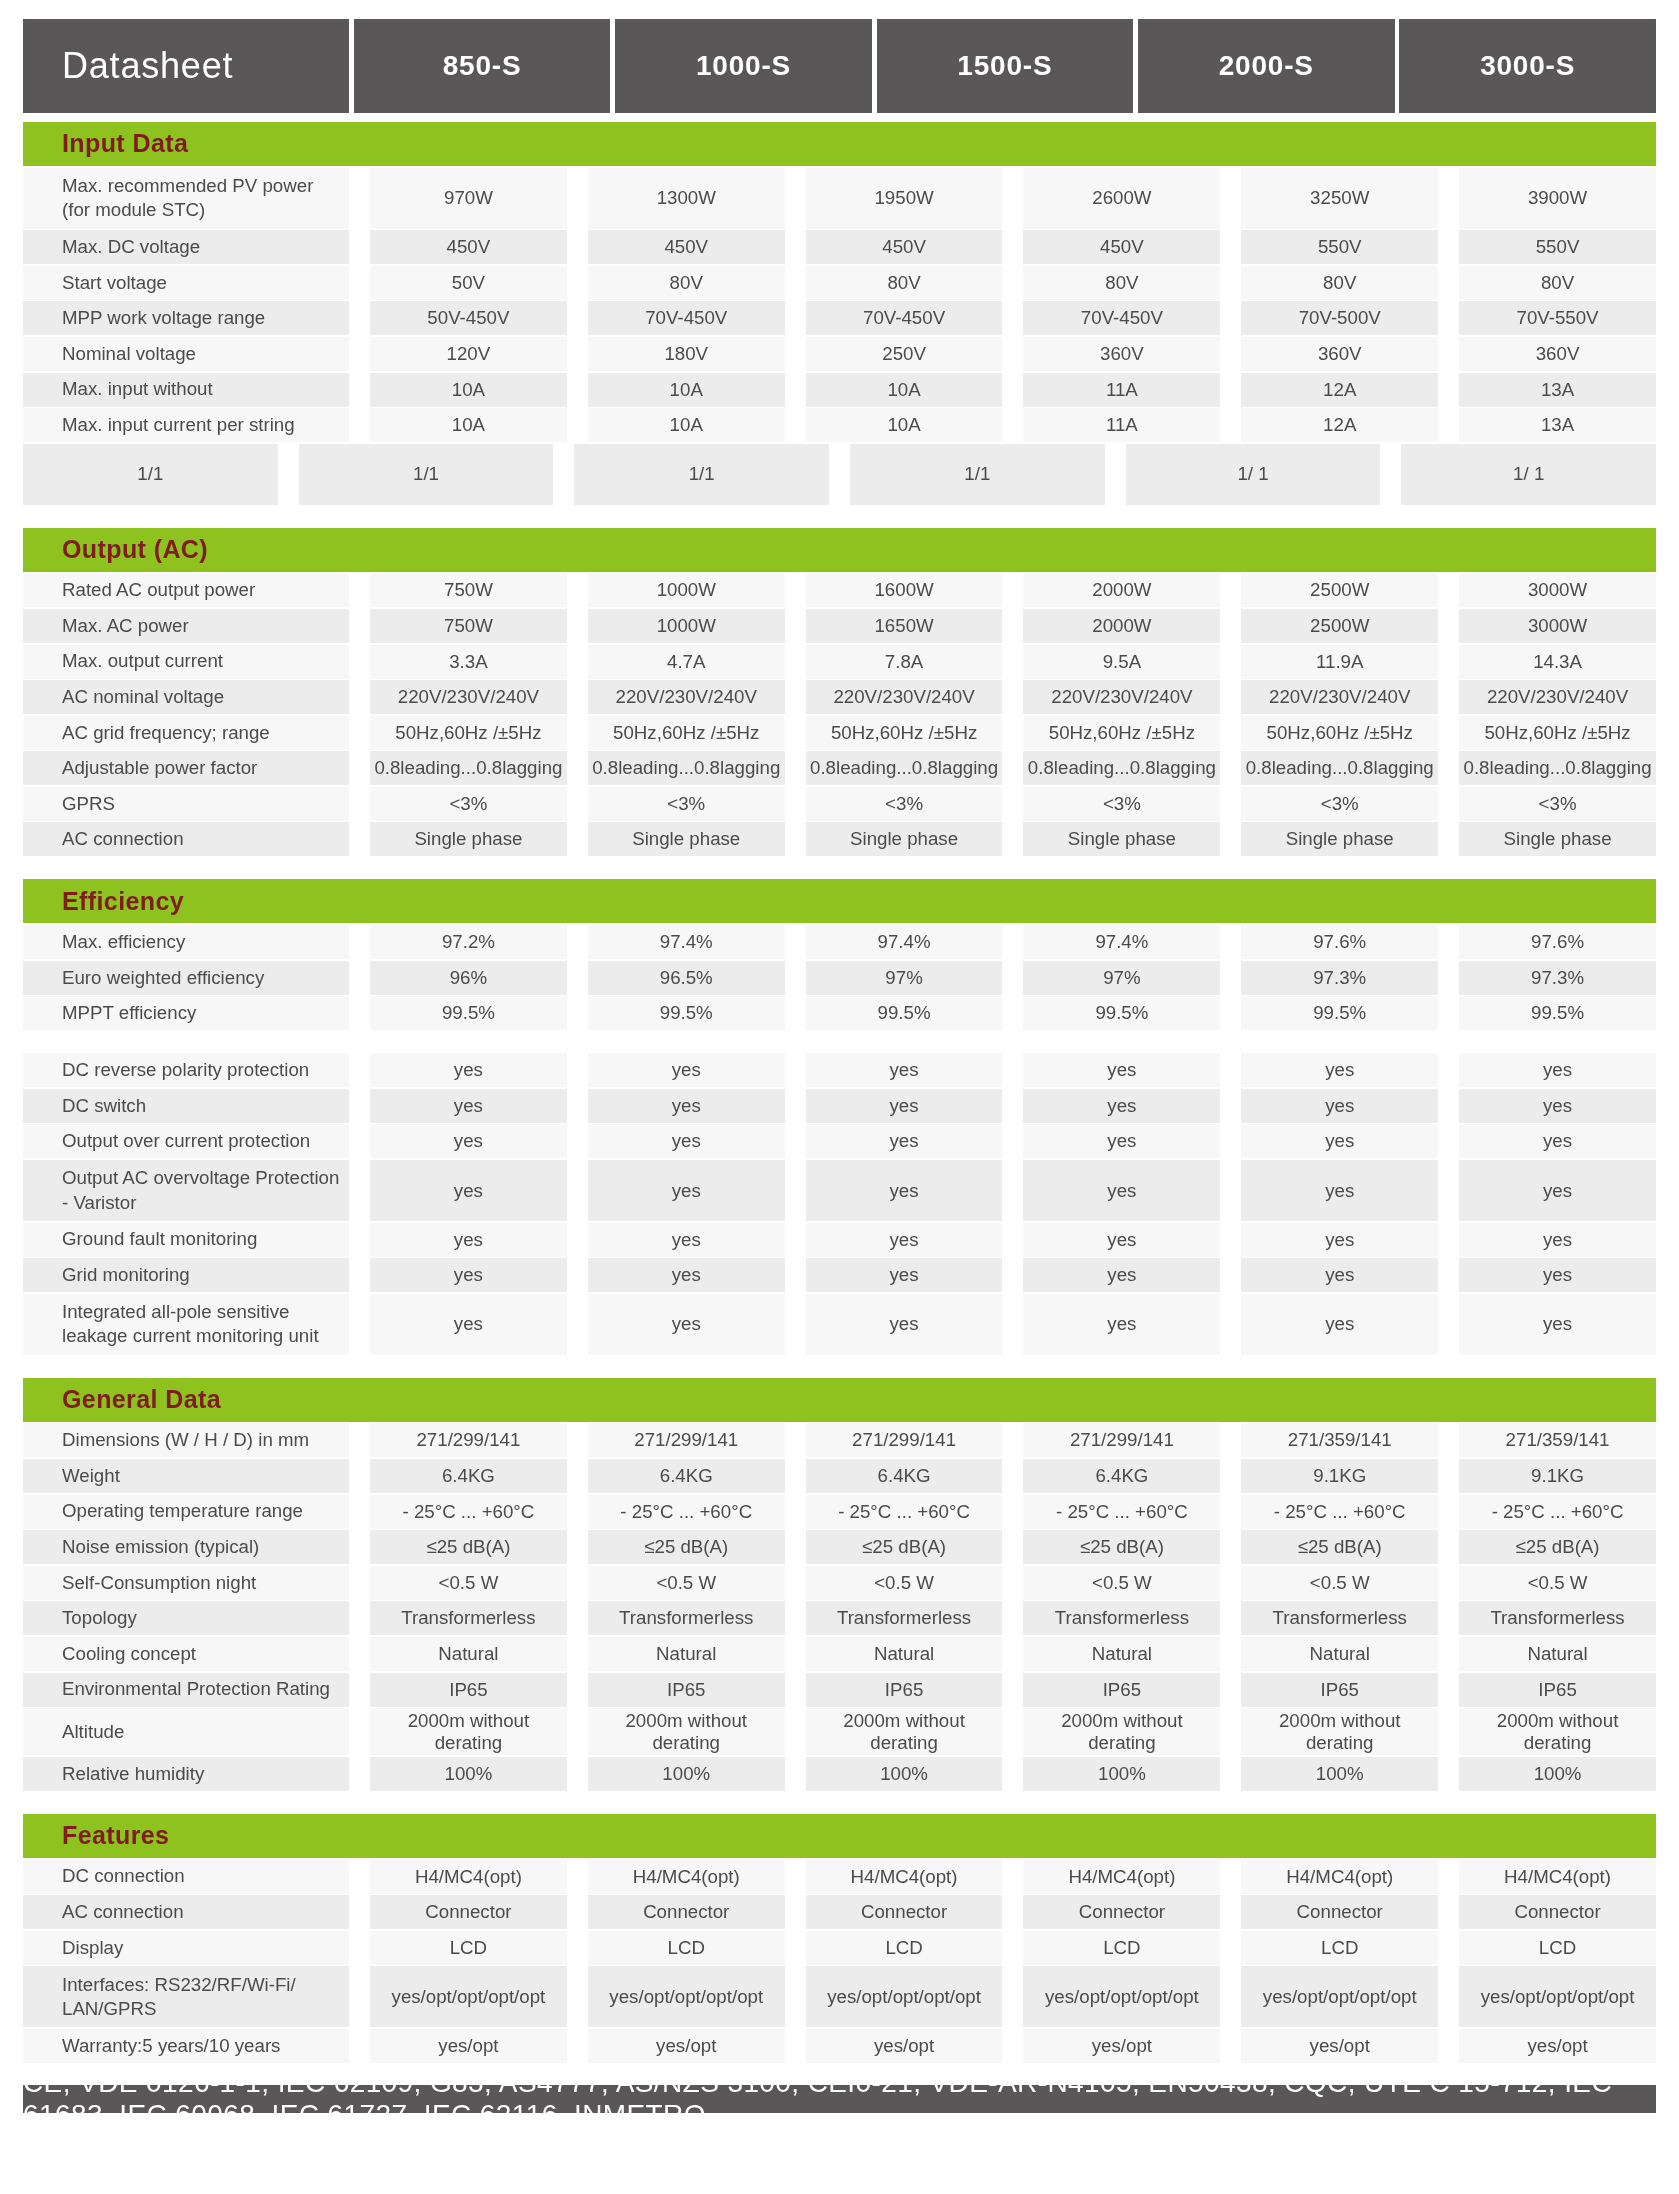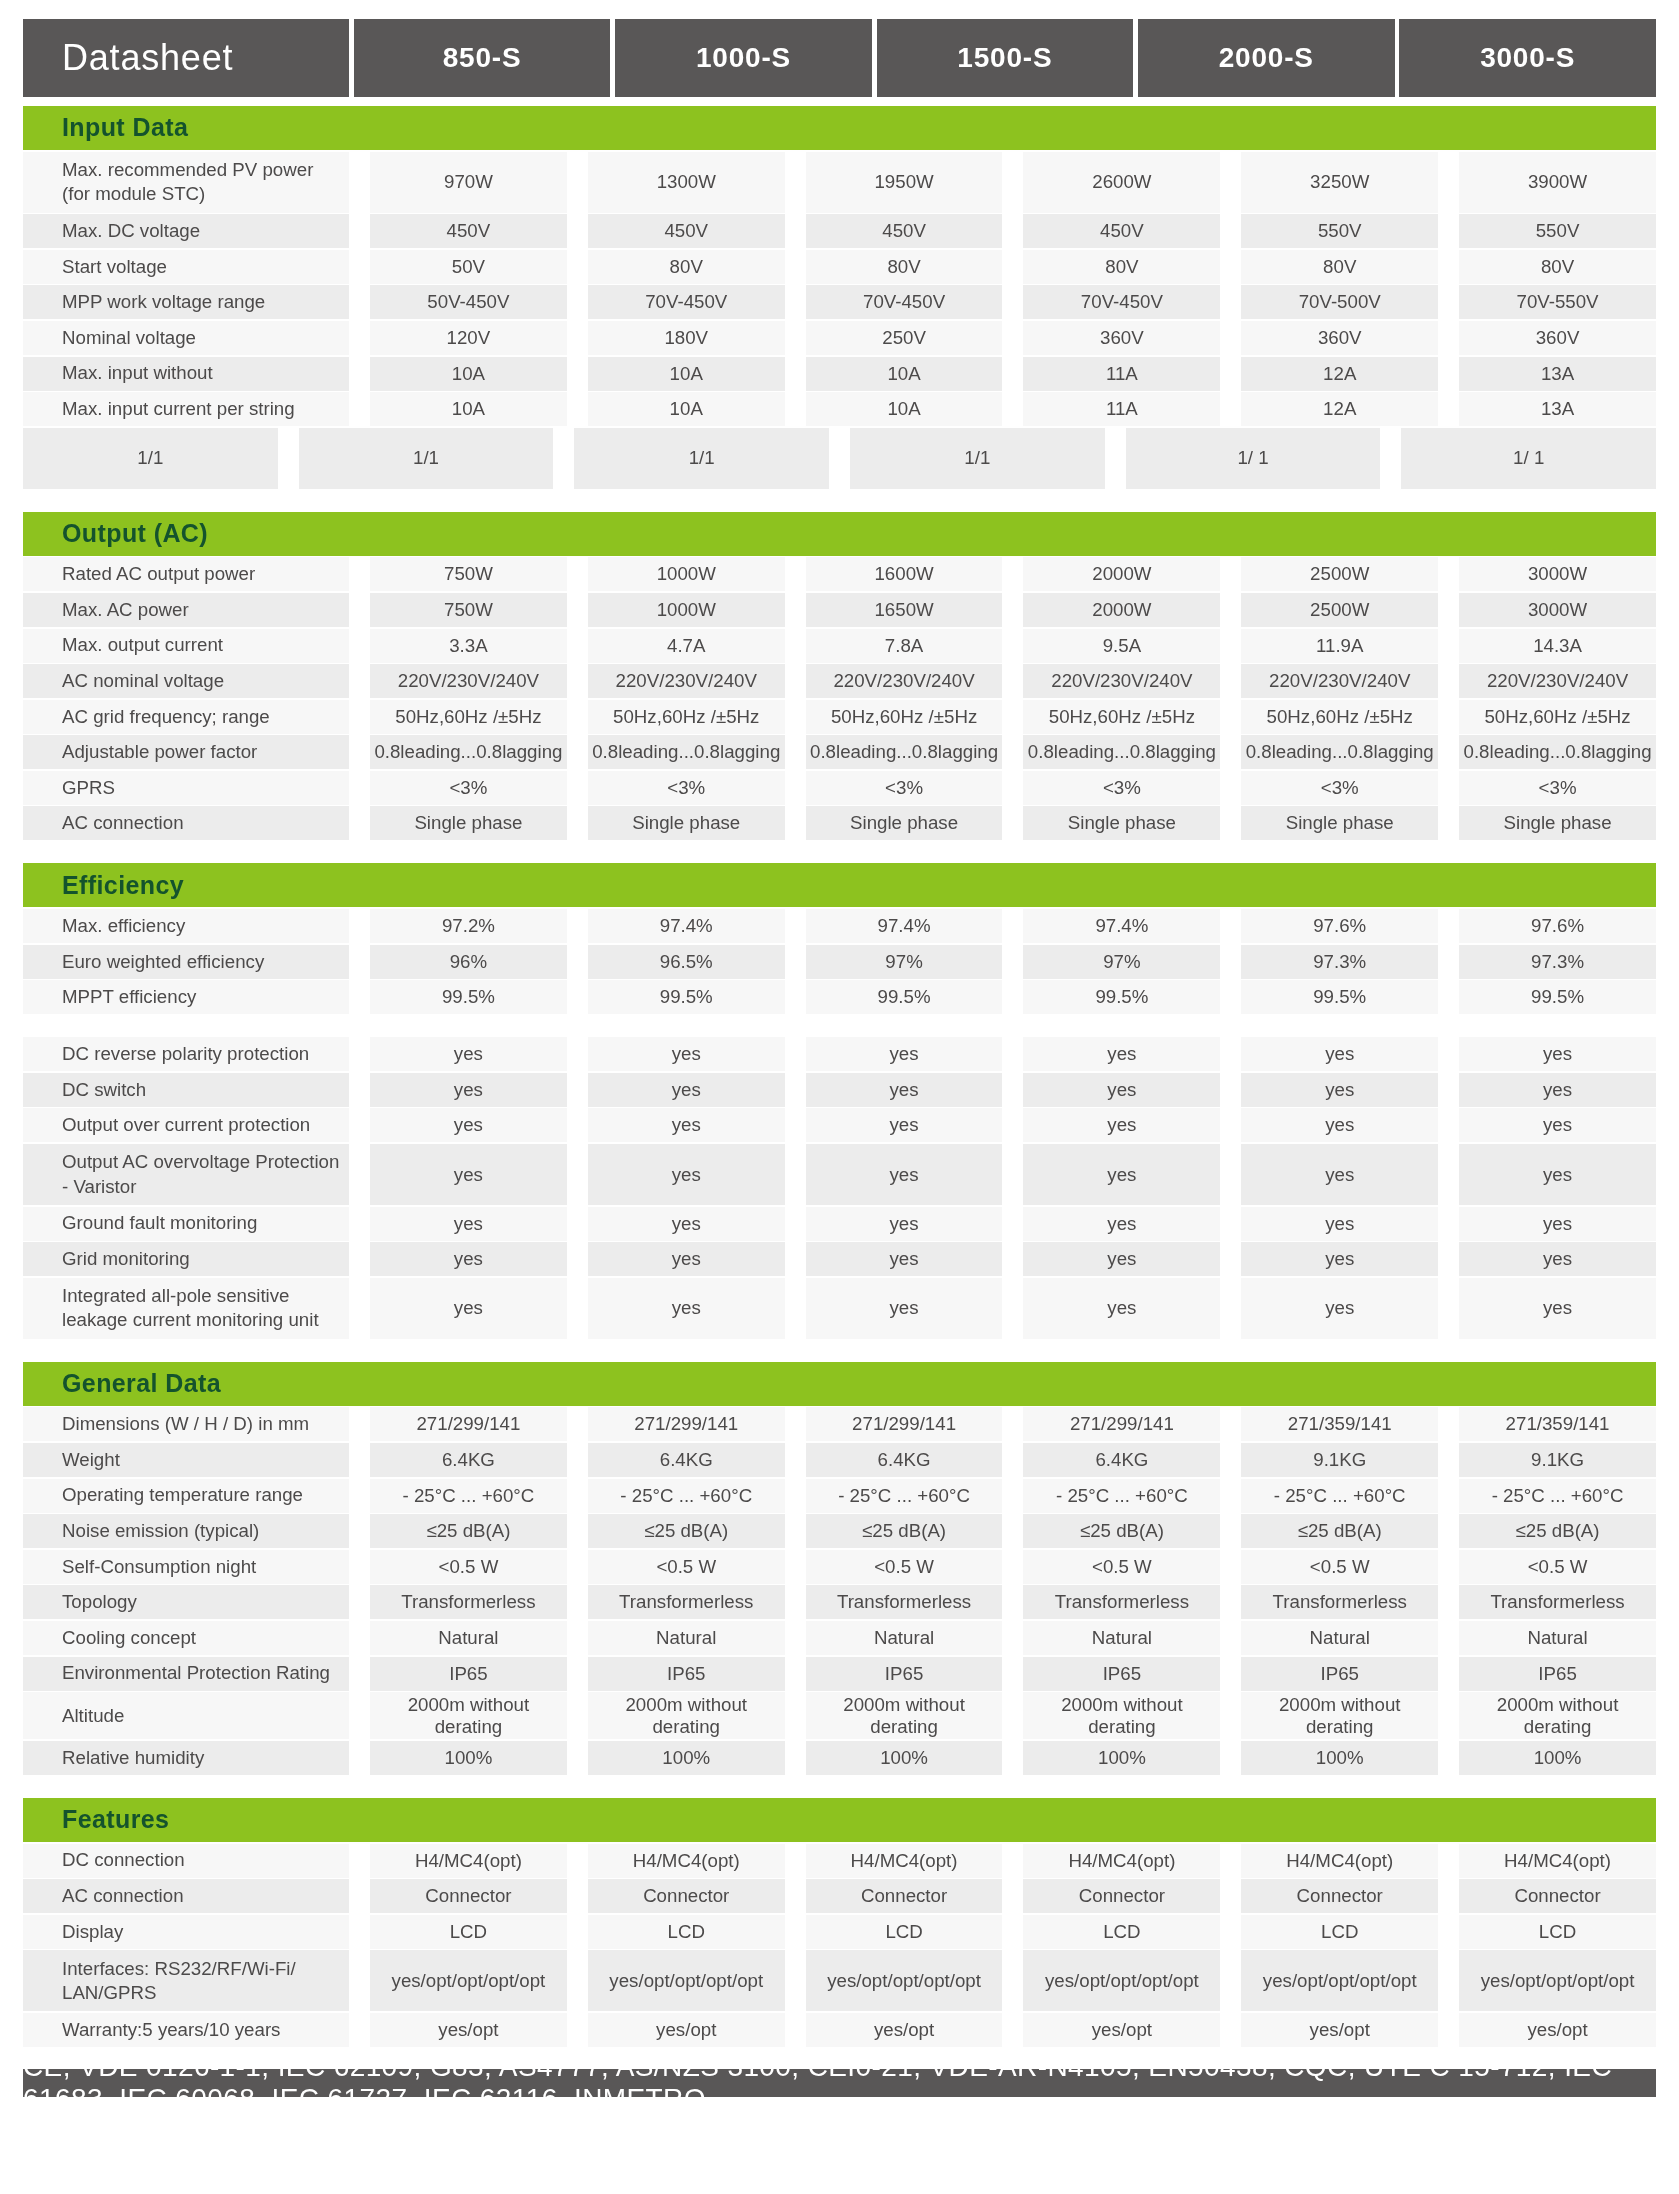--- a/index.html
+++ b/index.html
@@ -18,21 +18,21 @@
     color:var(--text);
   }
   .page{
     width:1679px;
     padding:18.7px 23px 0 23px;
   }
   
   .header-row{
     display:flex;
     gap:4.7px;
-    height:78px;
+    height:94px;
     margin-bottom:9.3px;
   }
   .corner{
     width:326px;
     flex:none;
     background:var(--gray);
     color:#fff;
     display:flex;
     align-items:center;
     padding-left:39px;
@@ -49,21 +49,21 @@
     font-size:28px;
     font-weight:bold;
     letter-spacing:0.8px;
   }
   
   .section{margin-top:23px;}
   .section.first{margin-top:6.2px;}
   .section-bar{
     height:44px;
     background:var(--green);
-    color:#14532d;
+    color:#7f1d1d;
     font-size:25px;
     font-weight:bold;
     display:flex;
     align-items:center;
     padding-left:39px;
     letter-spacing:0.4px;
     margin-bottom:1.6px;
   }
   .row{
     display:flex;

